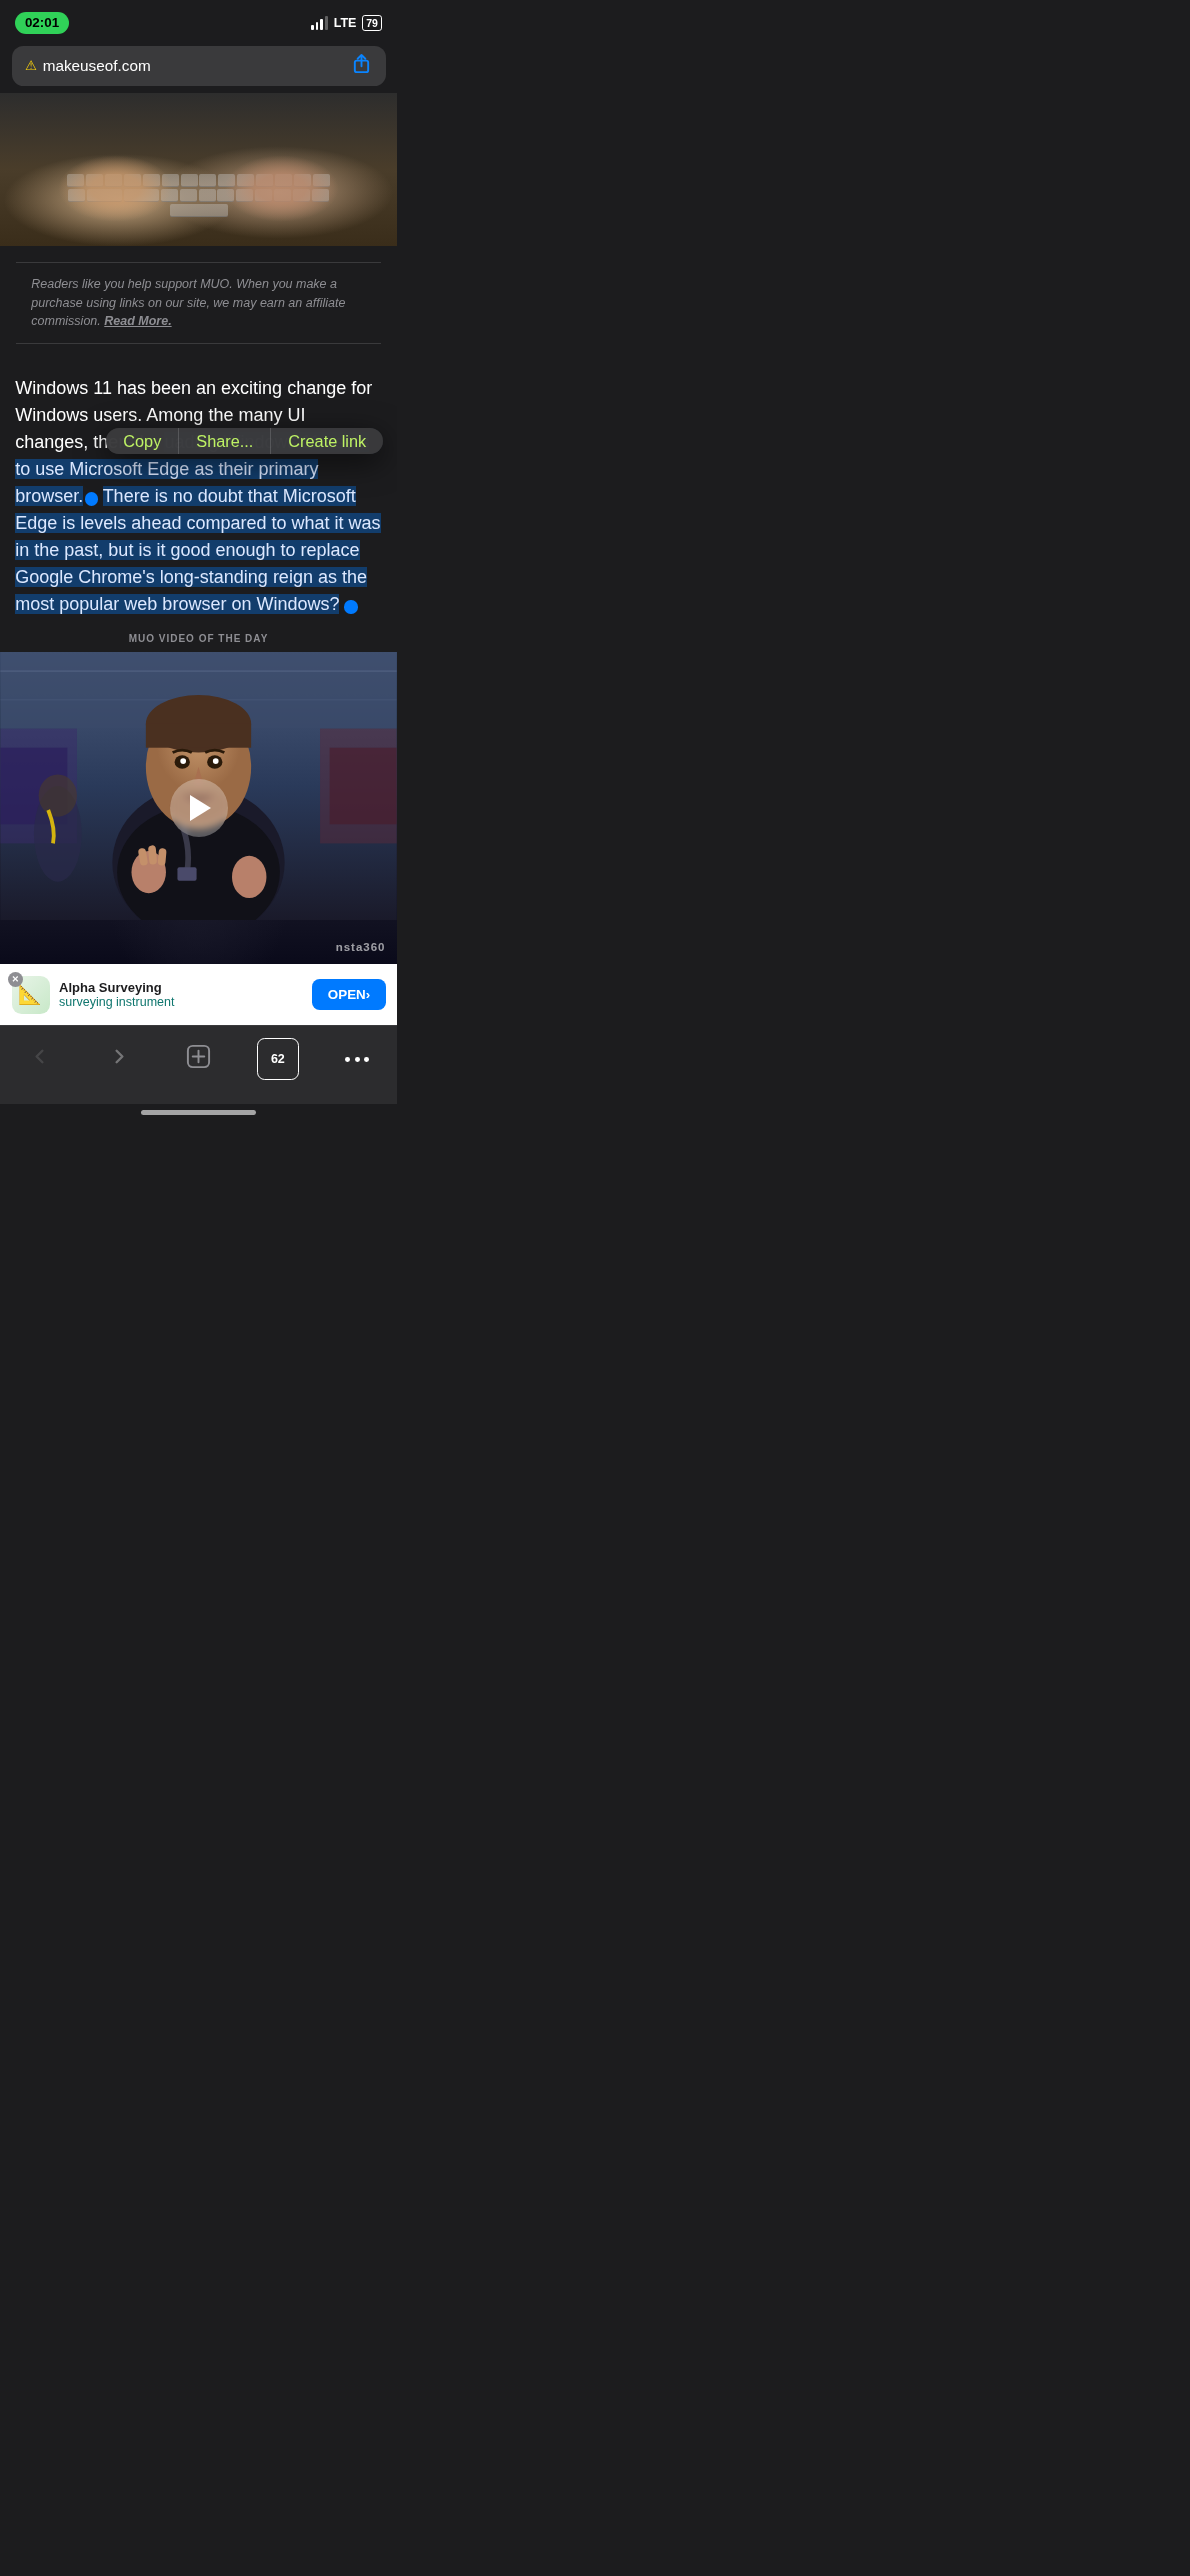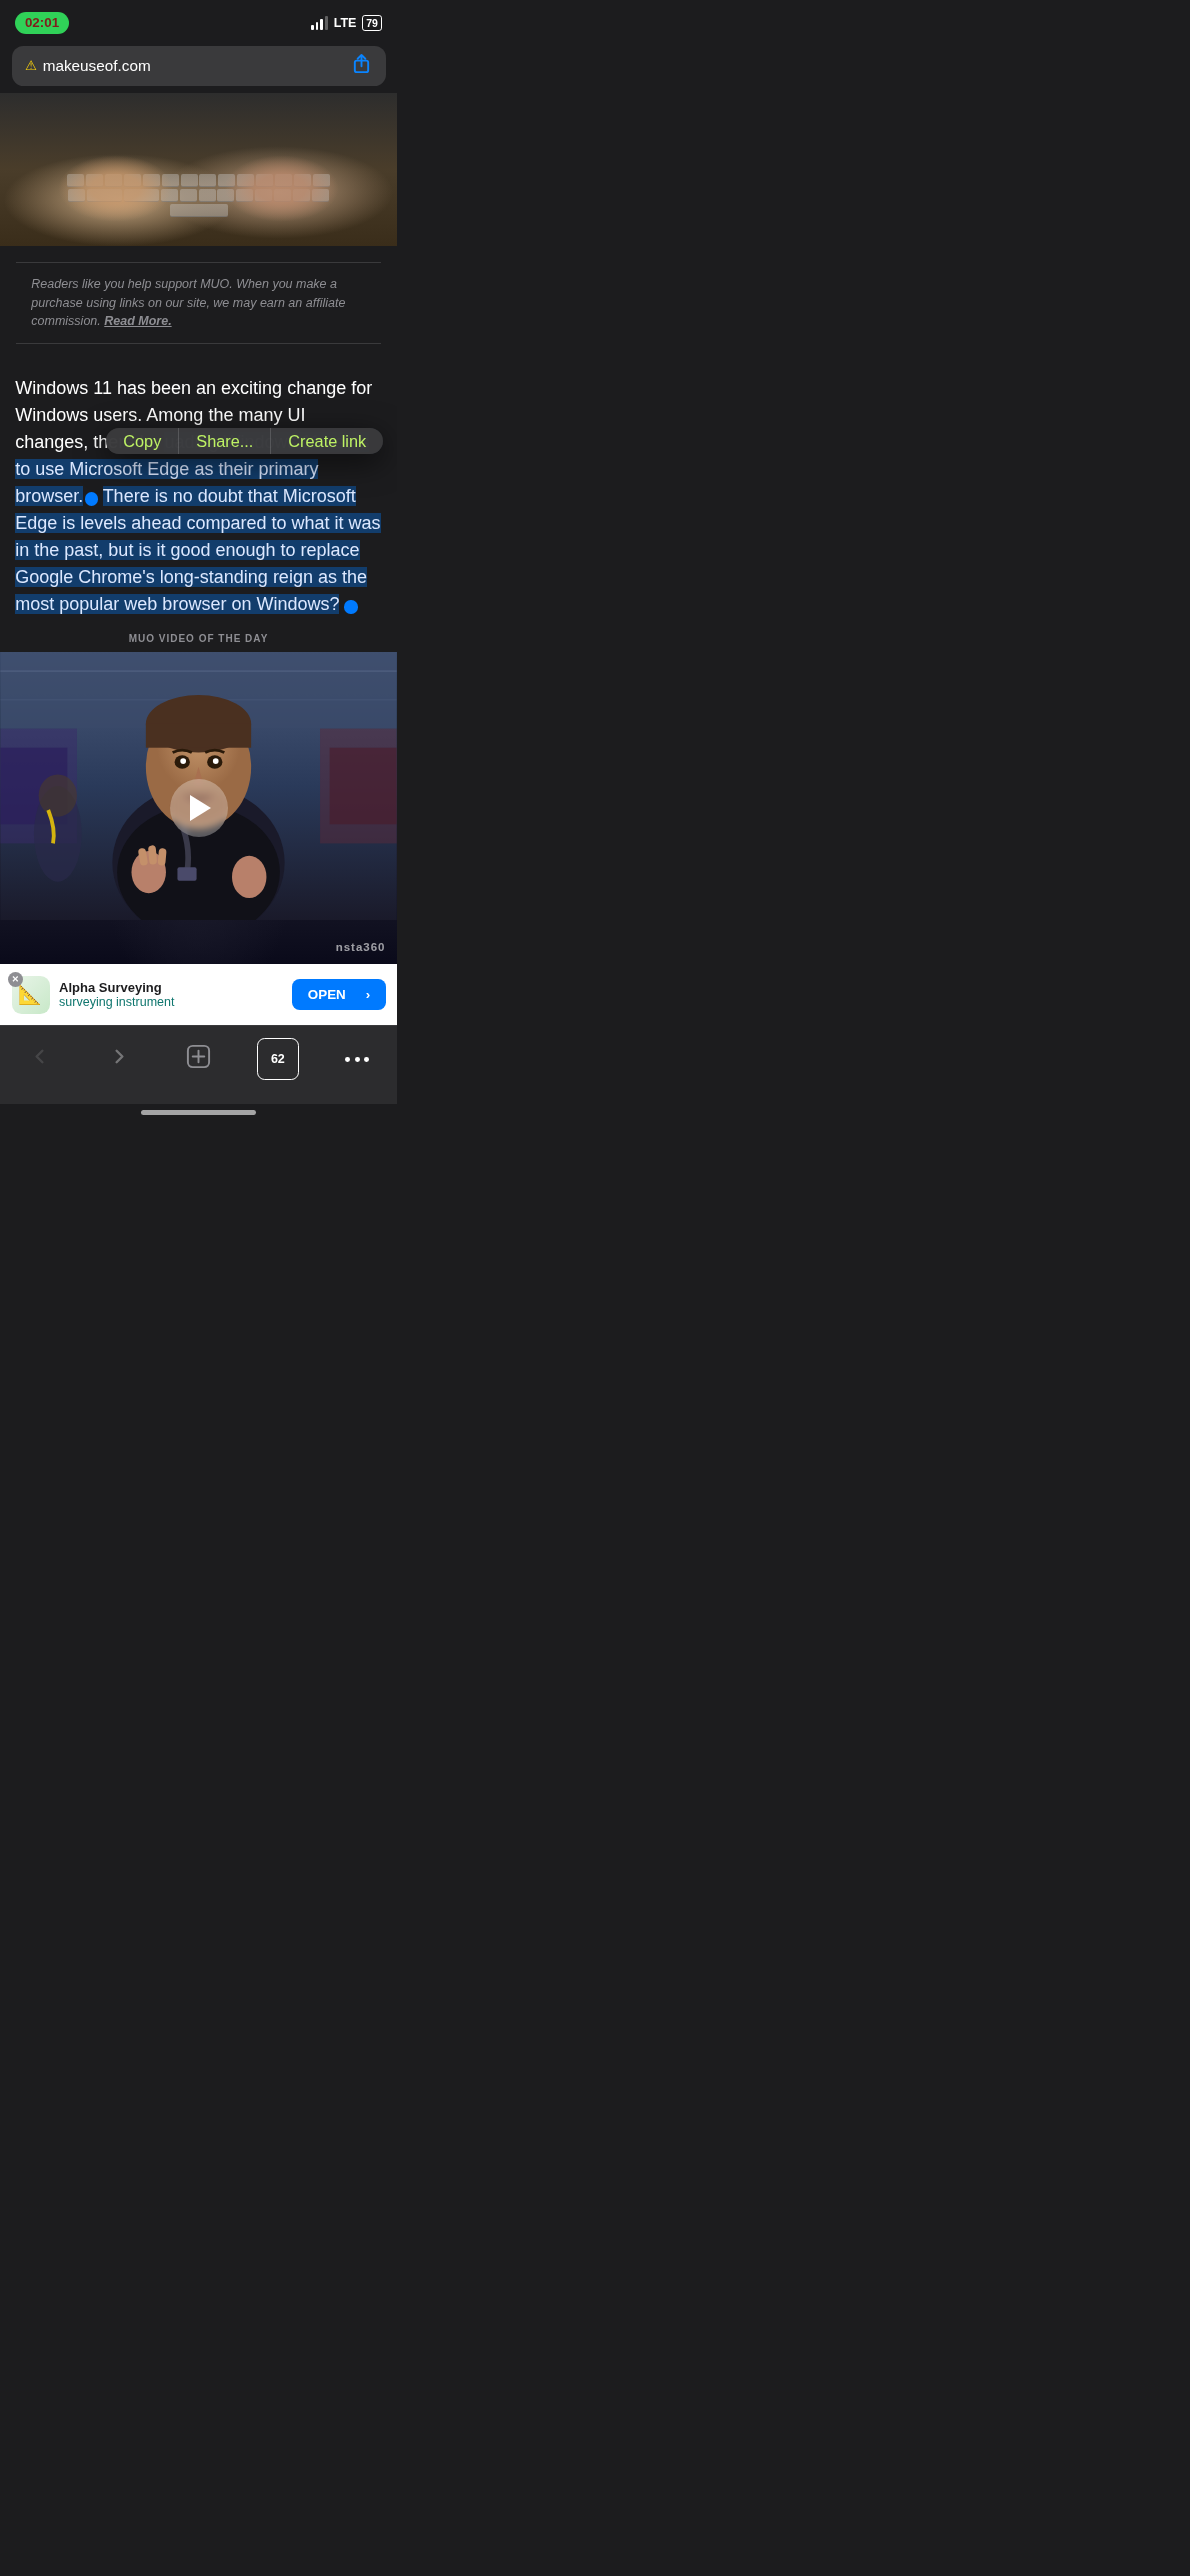--- a/index.html
+++ b/index.html
@@ -19,21 +19,21 @@
       display: flex;
       justify-content: space-between;
       align-items: center;
       padding: 7.7px 15.3px 3.8px;
       height: 42px;
       background: #1c1c1e;
     }
 
     .status-time {
       background: #30d158;
-      color: #7f1d1d;
+      color: #000000;
       font-weight: 700;
       font-size: 13.4px;
       padding: 3.8px 9.6px;
       border-radius: 11.5px;
     }
 
     .status-right {
       display: flex;
       align-items: center;
       gap: 5.8px;
@@ -387,21 +387,21 @@
 
     .ad-open-btn {
       background: #007aff;
       color: #fff;
       font-size: 13.4px;
       font-weight: 600;
       padding: 7.7px 15.3px;
       border-radius: 7.7px;
       display: flex;
       align-items: center;
-      gap: 20px;
+      gap: 0;
       white-space: nowrap;
     }
 
     
     .bottom-toolbar {
       background: #2c2c2e;
       border-top: 1px solid #3a3a3c;
       display: flex;
       justify-content: space-around;
       align-items: center;

